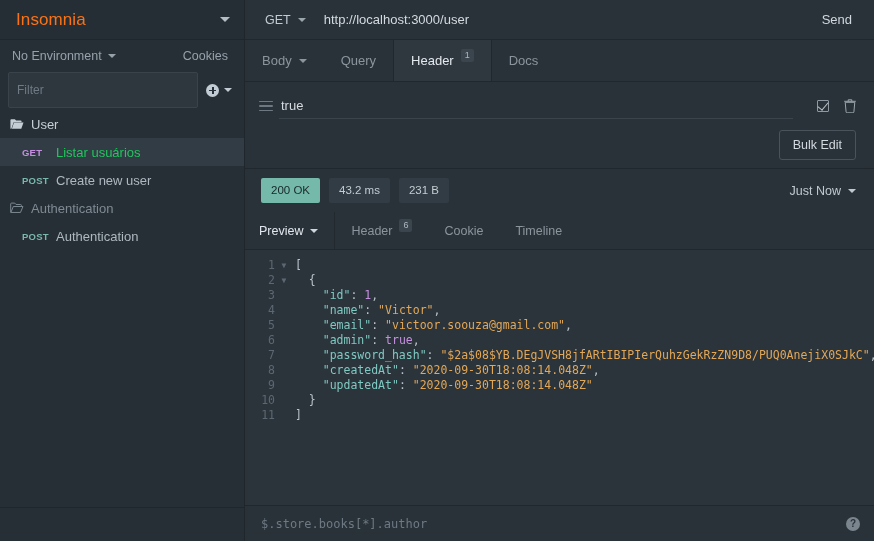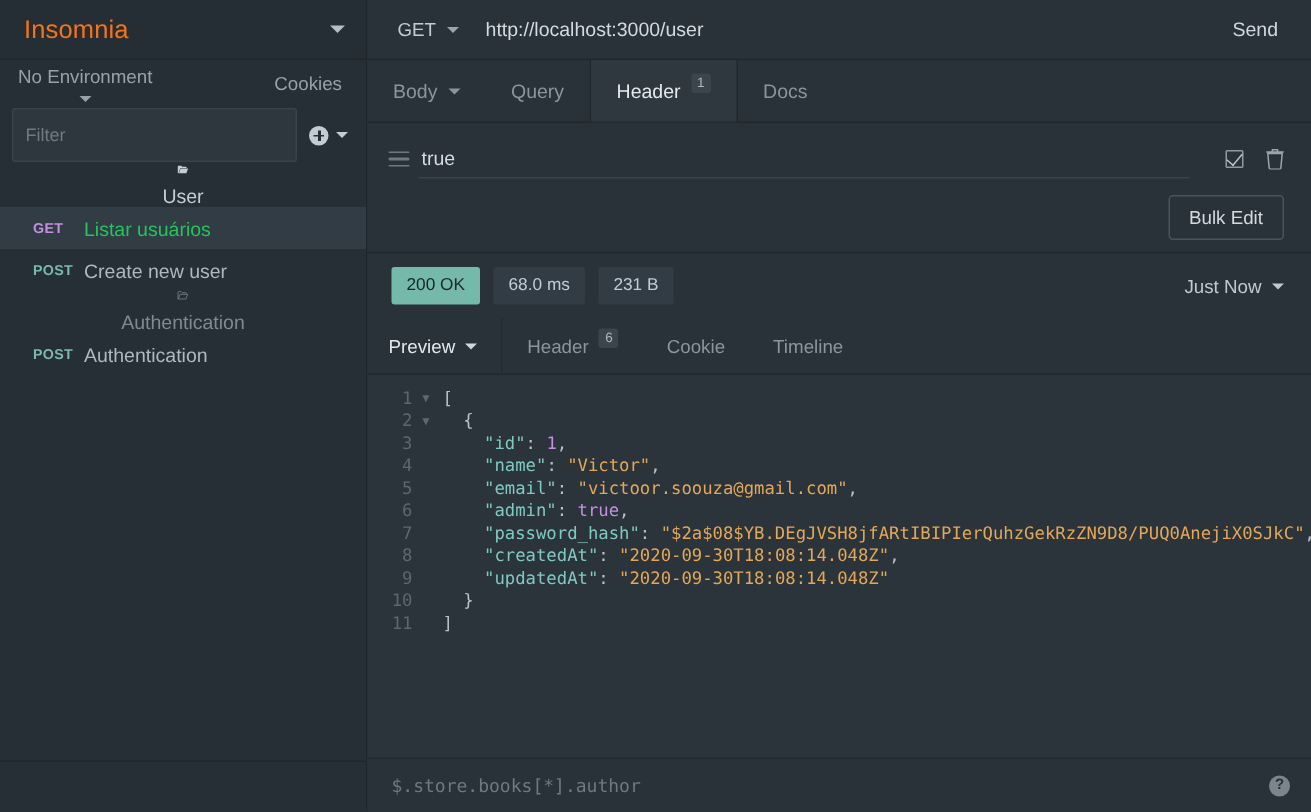--- a/index.html
+++ b/index.html
@@ -52,21 +52,21 @@
   .env-row {
     height: 32px;
     flex: 0 0 32px;
     display: flex;
     align-items: center;
     padding: 0 16px 0 8px;
     gap: 6px;
     font-size: 12.5px;
     color: #96a1aa;
   }
-  .env-left { display: flex; align-items: center; gap: 6px; padding: 2px 4px; flex-direction: column; }
+  .env-left { display: flex; align-items: center; gap: 6px; padding: 2px 4px; }
   .env-left .caret-down { border-top-color: #96a1aa; }
   .cookies-link { margin-left: auto; color: #96a1aa; font-size: 12.5px; }
   .filter-row {
     height: 36px;
     flex: 0 0 36px;
     display: flex;
     align-items: center;
     padding: 0 8px 0 8px;
     gap: 8px;
   }
@@ -98,21 +98,20 @@
   .plus-group .caret-down { border-top-color: #c2ccd4; }
 
   .req-list { flex: 1 1 auto; overflow: hidden; padding-top: 2px; }
   .folder-row {
     height: 28px;
     display: flex;
     align-items: center;
     gap: 7px;
     padding: 0 10px;
     font-size: 13px;
-    flex-direction: column;
   }
   .folder-row.open { color: #c6ced5; }
   .folder-row.closed { color: #7e8a93; }
   .folder-icon { width: 14px; height: 12px; display: block; }
   .req-row {
     height: 28px;
     display: flex;
     align-items: center;
     padding: 0 10px 0 22px;
     font-size: 13px;
@@ -495,21 +494,21 @@
       <div class="bulk-row">
         <button class="bulk-btn">Bulk Edit</button>
       </div>
     </div>
 
     <div class="resp-status">
       <span class="pill ok">
         <b>200</b>
         <span>OK</span>
       </span>
-      <span class="pill">68.0 ms</span>
+      <span class="pill">43.2 ms</span>
       <span class="pill">231 B</span>
       <span class="just-now">
         <span>Just Now</span>
         <span class="caret-down sm"></span>
       </span>
     </div>
 
     <div class="resp-tabs">
       <div class="tab active first">
         <span>Preview</span>

